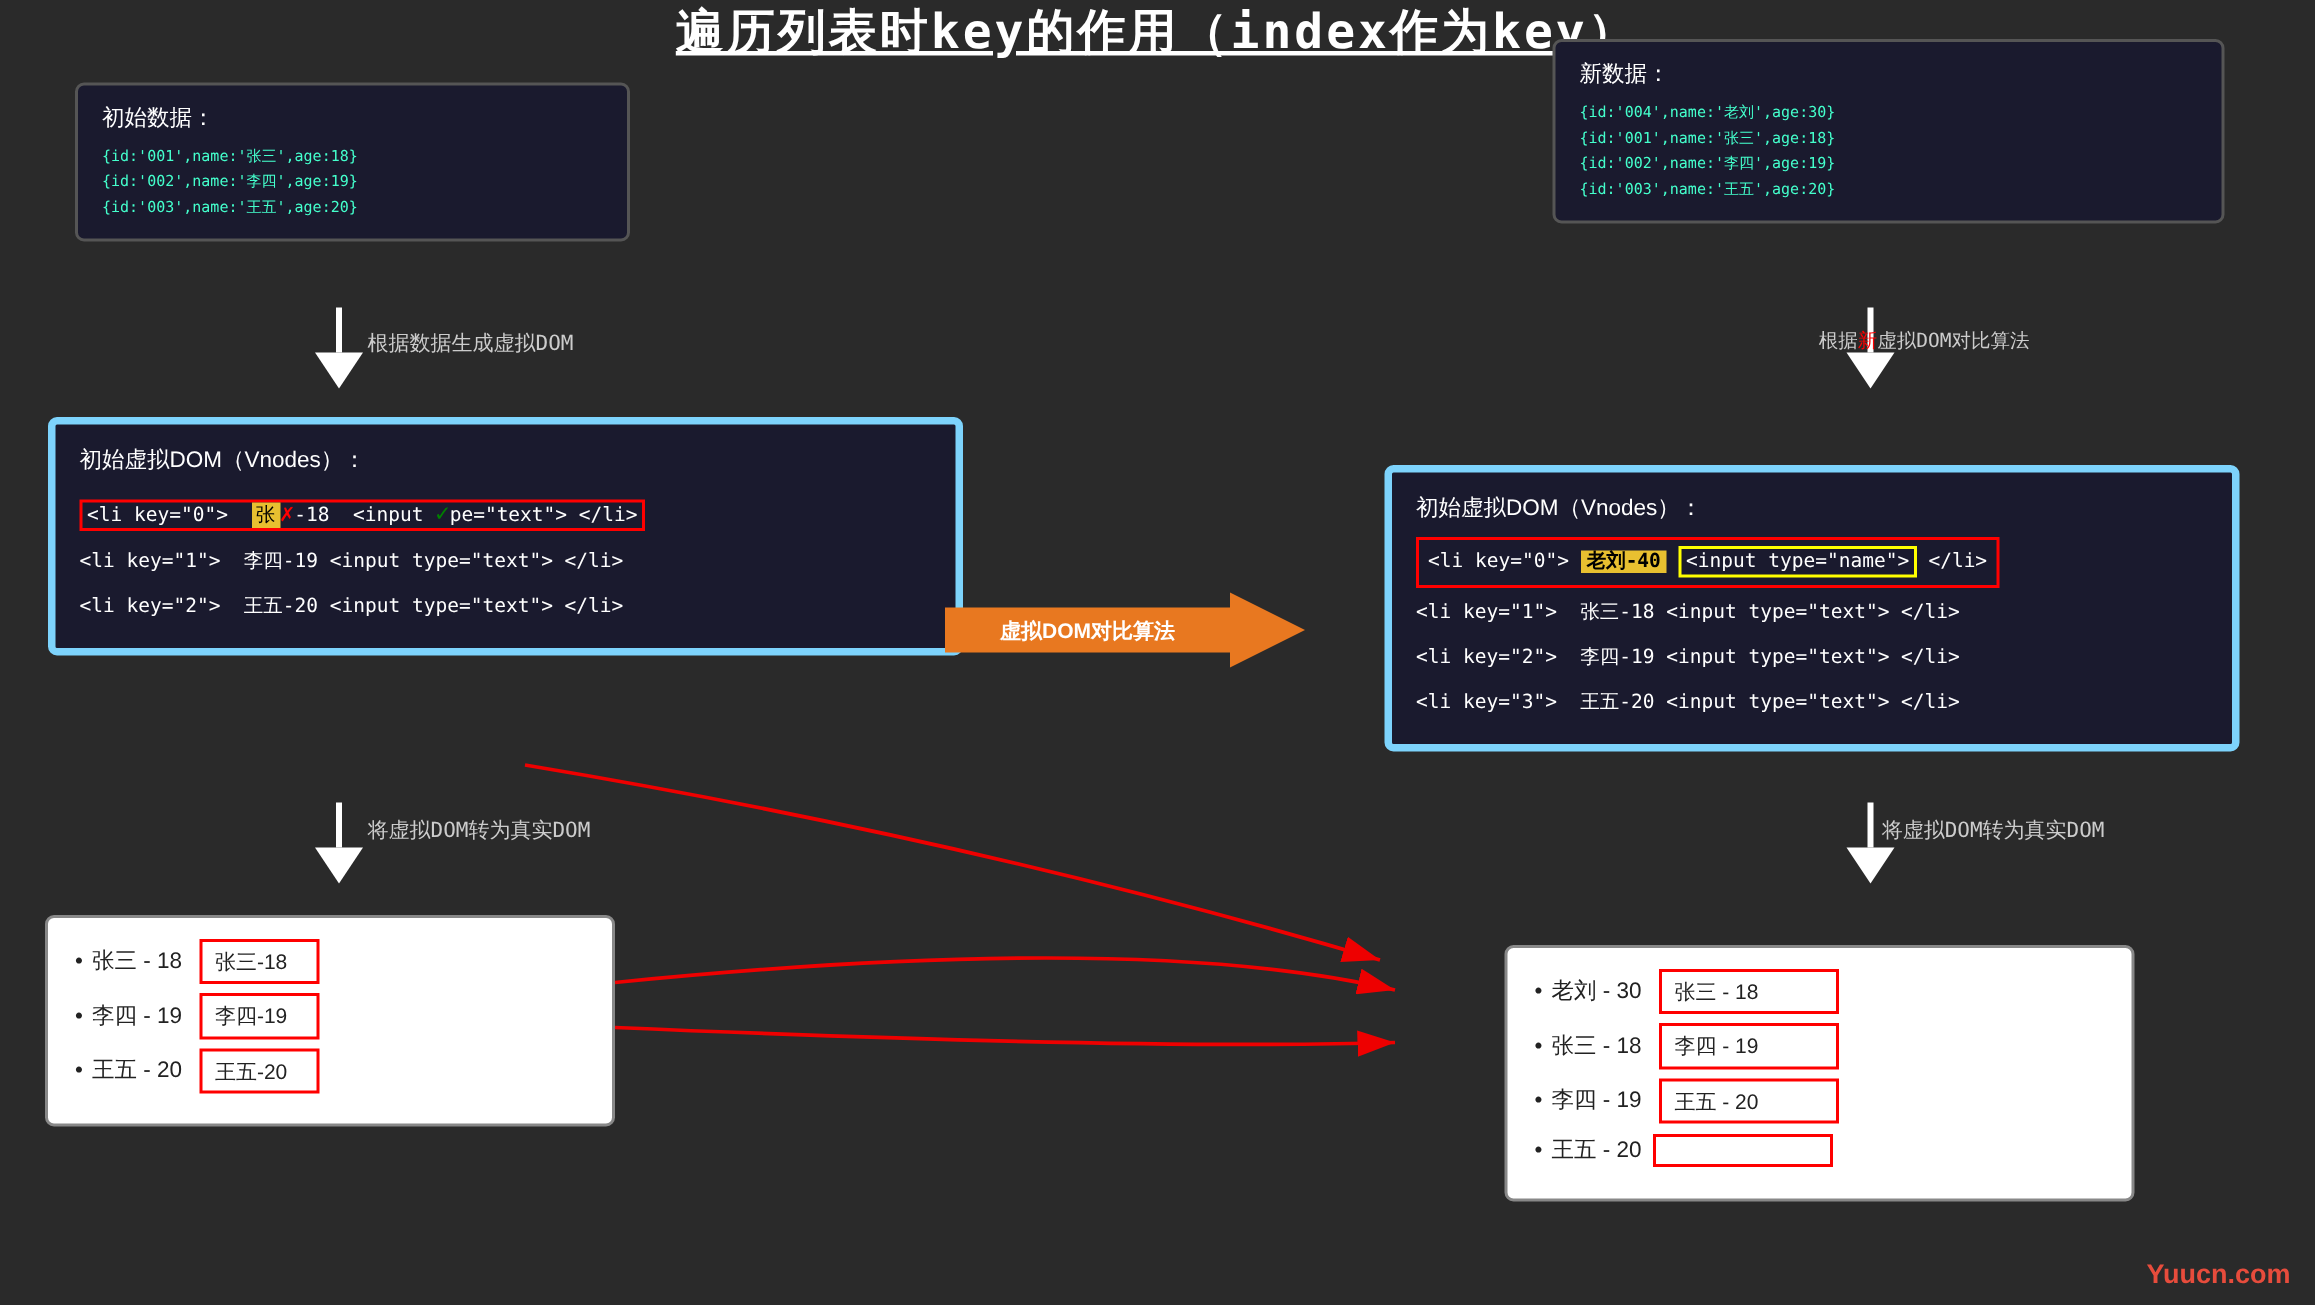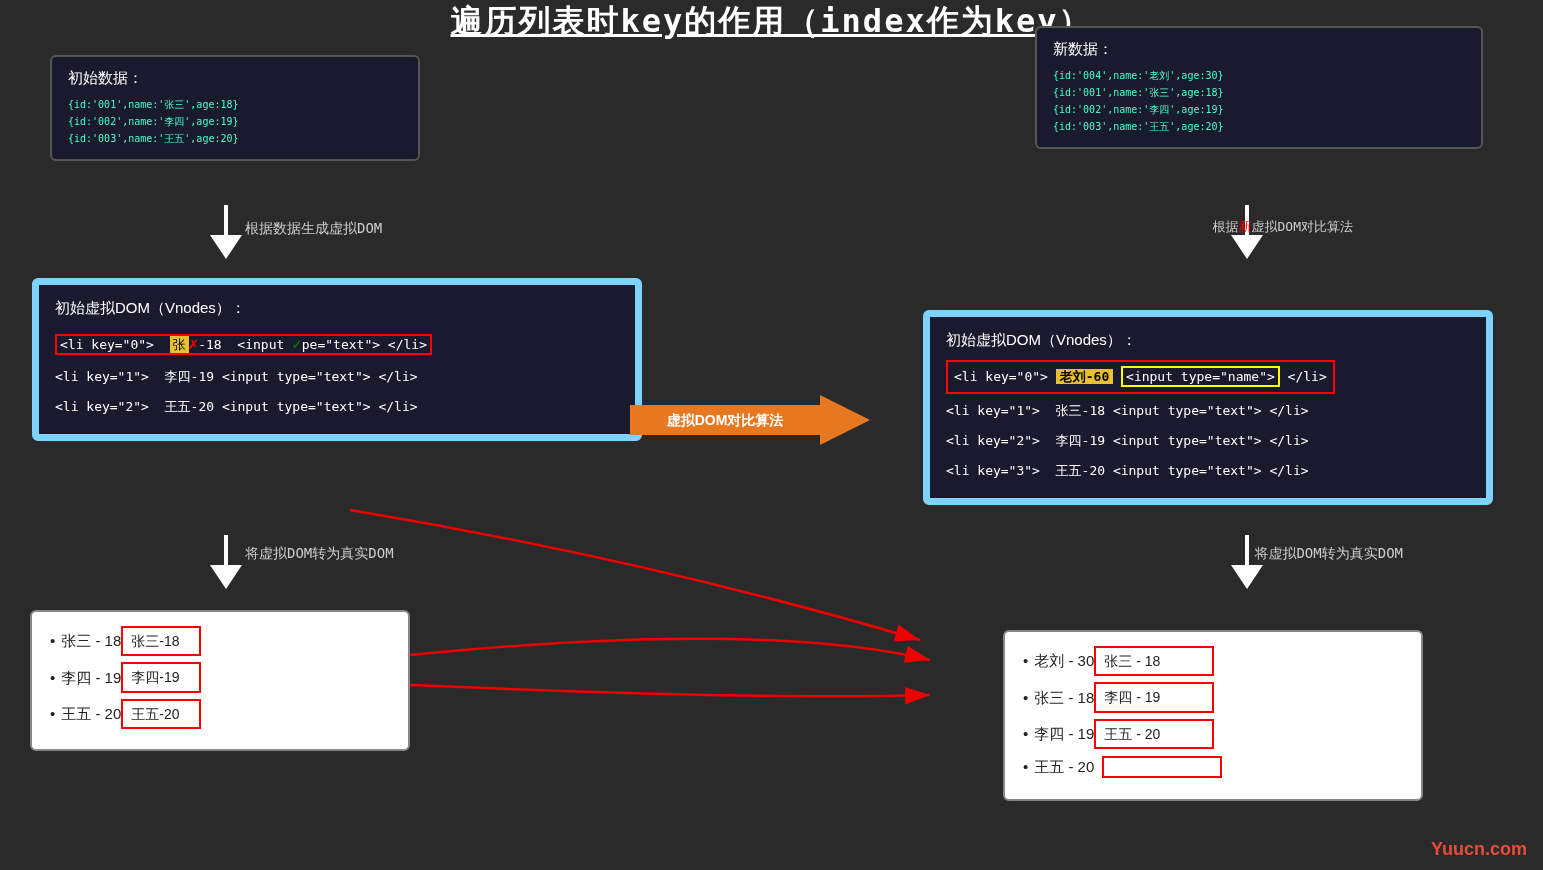--- a/index.html
+++ b/index.html
@@ -47,21 +47,21 @@
     .arrow-label {
       color: #ccc;
       font-size: 14px;
       position: absolute;
       white-space: nowrap;
     }
 
     
     .vnode-box {
       background: #1a1a2e;
-      border: 7px solid #7dd3fc;
+      border: 5px solid #7dd3fc;
       border-radius: 6px;
       padding: 14px 16px;
       position: absolute;
       font-family: monospace;
       font-size: 13px;
     }
 
     .vnode-box .box-title {
       color: #fff;
       font-size: 15px;
@@ -100,21 +100,21 @@
       align-items: center;
       margin-bottom: 6px;
       line-height: 1.6;
     }
 
     .bullet { margin-right: 6px; }
 
     .input-field {
       border: 2px solid red;
       padding: 2px 8px;
-      margin-left: 0;
+      margin-left: 12px;
       font-size: 14px;
       color: #222;
       background: #fff;
       min-width: 80px;
     }
 
     .input-field-empty {
       border: 2px solid red;
       padding: 2px 8px;
       margin-left: 8px;
@@ -203,21 +203,21 @@
   <div class="vnode-line" style="margin-top:4px;">
     &lt;li key="2"&gt;&nbsp; 王五-20 &lt;input type="text"&gt; &lt;/li&gt;
   </div>
 </div>
 
 <div class="vnode-box" style="top:310px; right:50px; width:570px;">
   <div class="box-title">初始虚拟DOM（Vnodes）：</div>
 
   <div class="vnode-line">
     <span style="border:2px solid red; display:inline-block; padding:2px 6px;">
-      &lt;li key="0"&gt;&nbsp;<span class="laoliubox">老刘-60</span>&nbsp;<span style="border:2px solid #ff0; padding:1px 3px; color:#fff;">&lt;input type="<span>name</span>"&gt;</span>&nbsp;&lt;/li&gt;
+      &lt;li key="0"&gt;&nbsp;<span class="laoliubox">老刘-40</span>&nbsp;<span style="border:2px solid #ff0; padding:1px 3px; color:#fff;">&lt;input type="<span>name</span>"&gt;</span>&nbsp;&lt;/li&gt;
     </span>
   </div>
   <div class="vnode-line" style="margin-top:4px;">
     &lt;li key="1"&gt;&nbsp; 张三-18 &lt;input type="text"&gt; &lt;/li&gt;
   </div>
   <div class="vnode-line" style="margin-top:4px;">
     &lt;li key="2"&gt;&nbsp; 李四-19 &lt;input type="text"&gt; &lt;/li&gt;
   </div>
   <div class="vnode-line" style="margin-top:4px;">
     &lt;li key="3"&gt;&nbsp; 王五-20 &lt;input type="text"&gt; &lt;/li&gt;

